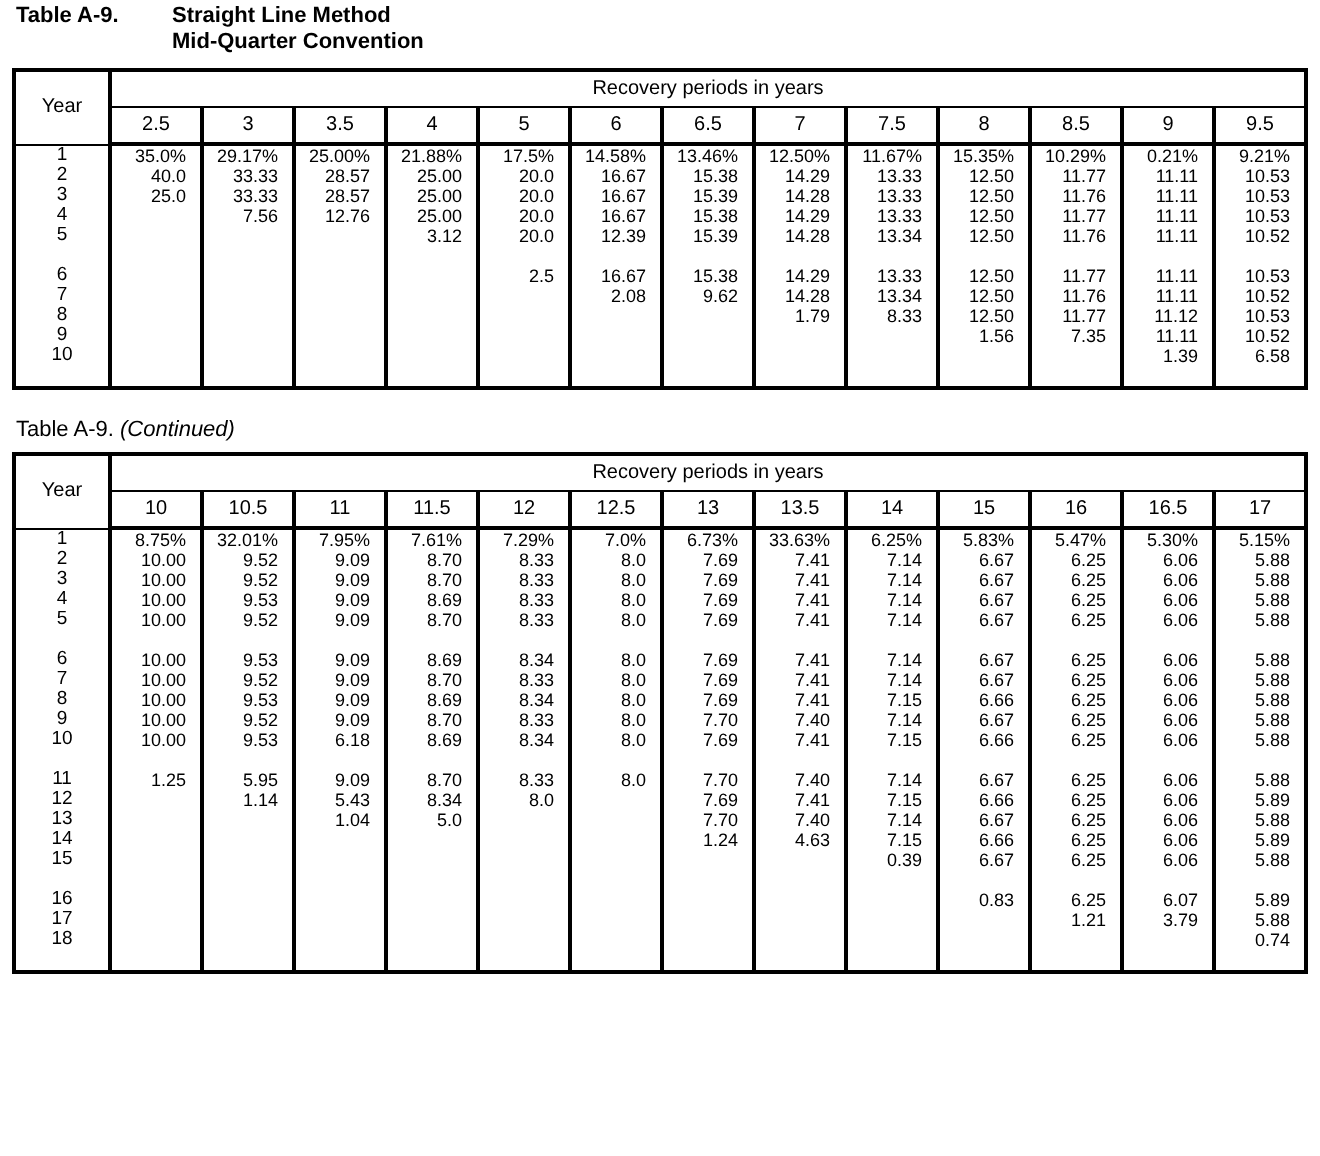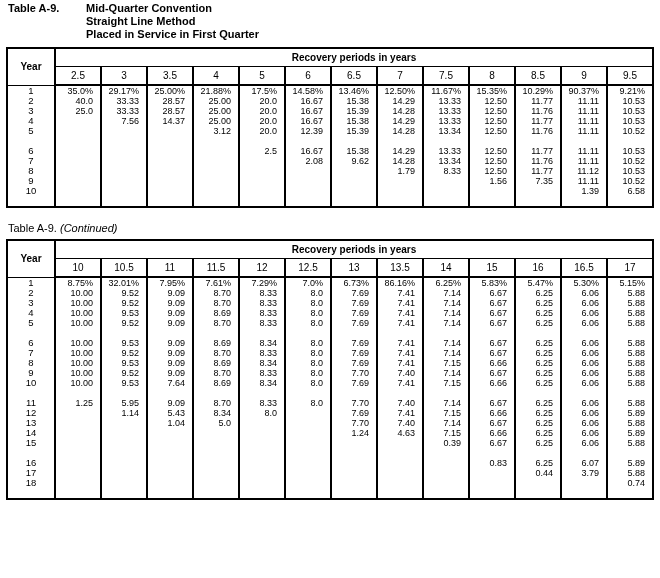--- a/index.html
+++ b/index.html
@@ -64,21 +64,21 @@
     padding: 0;
     text-align: center;
     vertical-align: middle;
   }
   table.dep th.year-head {
     width: 46px;
     font-weight: normal;
     font-size: 10px;
   }
   table.dep th.group-head {
-    font-weight: bold;
+    font-weight: normal;
     font-size: 10px;
     height: 17px;
   }
   table.dep th.col-head {
     font-weight: normal;
     font-size: 10px;
     height: 17px;
   }
   
   table.dep {
@@ -110,23 +110,22 @@
   .sec-gap { height: 14px; }
 </style>
 </head>
 <body>
 
 <div class="page">
 
   <div class="title-block">
     <div class="title-label">Table A-9.</div>
     <div class="title-lines">
+      <div>Straight Line Method</div>
       <div>Mid-Quarter Convention</div>
-      <div>Straight Line Method</div>
-      <div>Placed in Service in First Quarter</div>
     </div>
   </div>
 
   <table class="dep" id="table1">
     <thead>
       <tr class="head1">
         <th class="year-head group-head" rowspan="2">Year</th>
         <th class="group-head" colspan="13">Recovery periods in years</th>
       </tr>
       <tr class="head2" id="t1-colheads">
@@ -152,21 +151,21 @@
           <td class="num">29.17%</td>
           <td class="num">25.00%</td>
           <td class="num">21.88%</td>
           <td class="num">17.5%</td>
           <td class="num">14.58%</td>
           <td class="num">13.46%</td>
           <td class="num">12.50%</td>
           <td class="num">11.67%</td>
           <td class="num">15.35%</td>
           <td class="num">10.29%</td>
-          <td class="num">90.37%</td>
+          <td class="num">0.21%</td>
           <td class="num">9.21%</td>
         </tr>
         <tr class="datarow">
           <td class="yearcell">2</td>
           <td class="num">40.0</td>
           <td class="num">33.33</td>
           <td class="num">28.57</td>
           <td class="num">25.00</td>
           <td class="num">20.0</td>
           <td class="num">16.67</td>
@@ -191,21 +190,21 @@
           <td class="num">13.33</td>
           <td class="num">12.50</td>
           <td class="num">11.76</td>
           <td class="num">11.11</td>
           <td class="num">10.53</td>
         </tr>
         <tr class="datarow">
           <td class="yearcell">4</td>
           <td class="num"></td>
           <td class="num">7.56</td>
-          <td class="num">14.37</td>
+          <td class="num">12.76</td>
           <td class="num">25.00</td>
           <td class="num">20.0</td>
           <td class="num">16.67</td>
           <td class="num">15.38</td>
           <td class="num">14.29</td>
           <td class="num">13.33</td>
           <td class="num">12.50</td>
           <td class="num">11.77</td>
           <td class="num">11.11</td>
           <td class="num">10.53</td>
@@ -373,21 +372,21 @@
     <tbody id="t2-body">
         <tr class="datarow">
           <td class="yearcell">1</td>
           <td class="num">8.75%</td>
           <td class="num">32.01%</td>
           <td class="num">7.95%</td>
           <td class="num">7.61%</td>
           <td class="num">7.29%</td>
           <td class="num">7.0%</td>
           <td class="num">6.73%</td>
-          <td class="num">86.16%</td>
+          <td class="num">33.63%</td>
           <td class="num">6.25%</td>
           <td class="num">5.83%</td>
           <td class="num">5.47%</td>
           <td class="num">5.30%</td>
           <td class="num">5.15%</td>
         </tr>
         <tr class="datarow">
           <td class="yearcell">2</td>
           <td class="num">10.00</td>
           <td class="num">9.52</td>
@@ -528,21 +527,21 @@
           <td class="num">7.14</td>
           <td class="num">6.67</td>
           <td class="num">6.25</td>
           <td class="num">6.06</td>
           <td class="num">5.88</td>
         </tr>
         <tr class="datarow">
           <td class="yearcell">10</td>
           <td class="num">10.00</td>
           <td class="num">9.53</td>
-          <td class="num">7.64</td>
+          <td class="num">6.18</td>
           <td class="num">8.69</td>
           <td class="num">8.34</td>
           <td class="num">8.0</td>
           <td class="num">7.69</td>
           <td class="num">7.41</td>
           <td class="num">7.15</td>
           <td class="num">6.66</td>
           <td class="num">6.25</td>
           <td class="num">6.06</td>
           <td class="num">5.88</td>
@@ -680,21 +679,21 @@
           <td class="num"></td>
           <td class="num"></td>
           <td class="num"></td>
           <td class="num"></td>
           <td class="num"></td>
           <td class="num"></td>
           <td class="num"></td>
           <td class="num"></td>
           <td class="num"></td>
           <td class="num"></td>
-          <td class="num">0.44</td>
+          <td class="num">1.21</td>
           <td class="num">3.79</td>
           <td class="num">5.88</td>
         </tr>
         <tr class="datarow">
           <td class="yearcell">18</td>
           <td class="num"></td>
           <td class="num"></td>
           <td class="num"></td>
           <td class="num"></td>
           <td class="num"></td>

